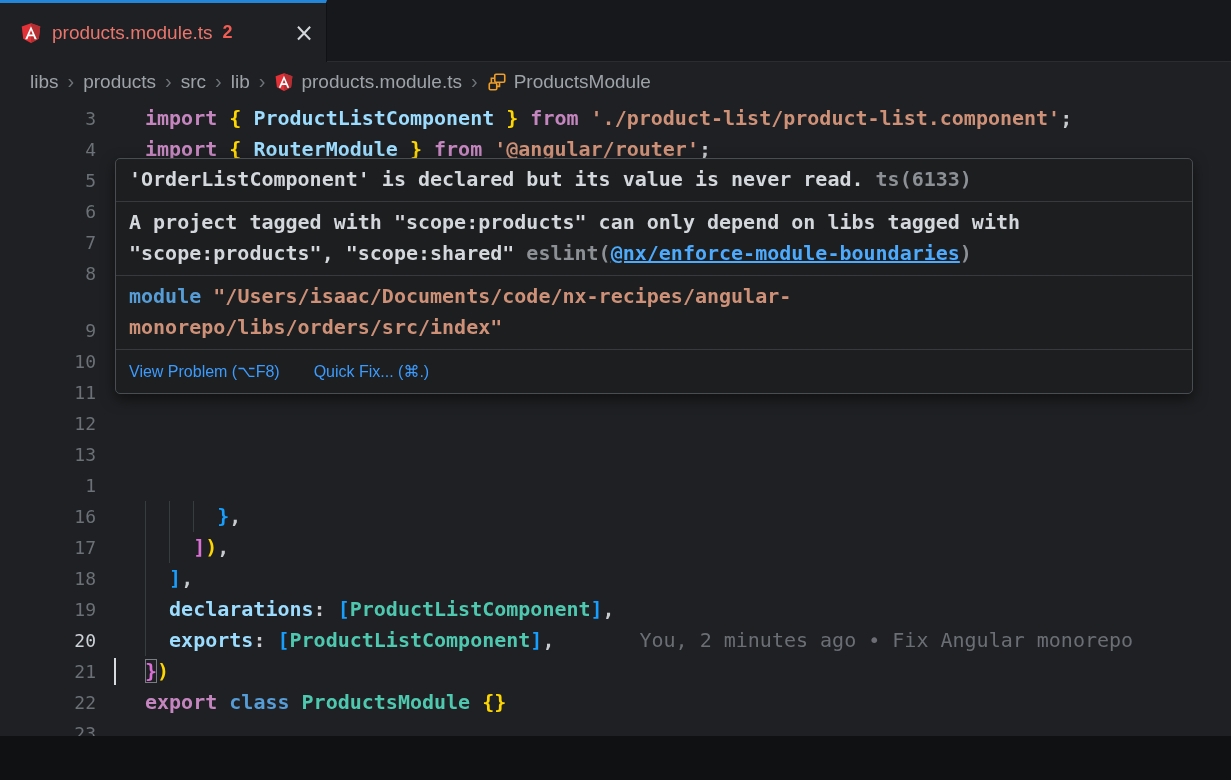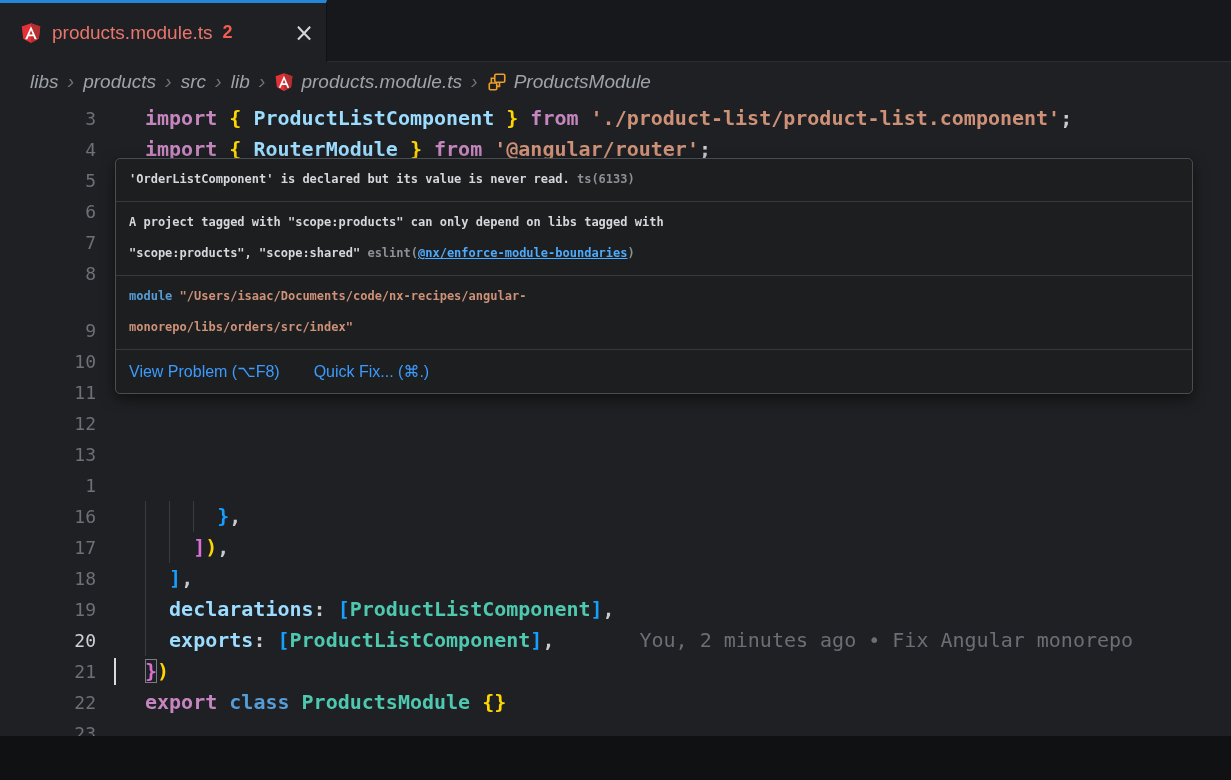--- a/index.html
+++ b/index.html
@@ -12,21 +12,21 @@
        border-top:3px solid #2486d8;border-right:1px solid #101113;box-sizing:border-box;
        display:flex;align-items:center;gap:10px;padding:0 12px 0 20px;cursor:pointer;}
   .tab-label{font-family:"Liberation Sans",sans-serif;font-size:19px;color:#e9756c;white-space:nowrap;}
   .tab-badge{font-family:"Liberation Sans",sans-serif;font-size:18px;color:#f25c52;font-weight:bold;}
   .tab-close{margin-left:auto;color:#d4d7db;font-size:24px;line-height:24px;
              font-family:"DejaVu Sans",sans-serif;cursor:pointer;}
   .ng-icon{width:22px;height:22px;flex:0 0 auto;}
   
   .breadcrumbs{position:absolute;left:0;top:63px;width:100%;height:37px;background:#1f2023;
                display:flex;align-items:center;padding-left:30px;box-sizing:border-box;
-               font-family:"Liberation Sans",sans-serif;font-size:19px;color:#9ea3a9;gap:9px;font-style:italic;}
+               font-family:"Liberation Sans",sans-serif;font-size:19px;color:#9ea3a9;gap:9px;}
   .crumb{cursor:pointer;display:flex;align-items:center;gap:7px;white-space:nowrap;}
   .crumb-sep{color:#6f747a;font-size:20px;}
   .sym-icon{width:20px;height:20px;}
   
   .editor{position:absolute;left:0;top:100px;width:100%;bottom:0;padding-top:3px;box-sizing:border-box;padding-left:28px;}
   .code-line{height:31px;line-height:31px;white-space:pre;font-size:20px;font-weight:bold;color:#c8ccd0;}
   .ln{display:inline-block;width:68px;text-align:right;color:#6b7177;font-weight:normal;
       font-size:18px;vertical-align:top;}
   .ln.active{color:#cdd2d8;}
   .code{margin-left:49px;}
@@ -42,21 +42,21 @@
   .bx{outline:1px solid #7a7e84;outline-offset:-1px;}
   .errline{background:rgba(86,125,170,0.25);text-decoration:underline wavy #f0524a;
            text-decoration-skip-ink:none;text-underline-offset:6px;}
   .blame{color:#6b6f75;margin-left:85px;font-weight:normal;}
   .cursor{position:absolute;left:114px;width:2px;height:27px;background:#d7dade;z-index:3;}
   
   .hover{position:absolute;left:115px;top:158px;width:1078px;box-sizing:border-box;
          background:#1c1e20;border:1px solid #494d52;border-radius:5px;z-index:5;
          box-shadow:0 5px 14px rgba(0,0,0,0.5);}
   .hover-sec{padding:5px 13px 6px 13px;border-bottom:1px solid #37393d;}
-  .hover-sec .hline{line-height:31px;white-space:pre;font-size:12px;font-weight:bold;}
+  .hover-sec .hline{line-height:31px;white-space:pre;font-size:20px;font-weight:bold;}
   .hover-actions{display:flex;gap:34px;padding:3px 13px;height:37px;align-items:center;
                  font-family:"Liberation Sans",sans-serif;font-size:16px;color:#3d9bfd;}
   .hover-action{cursor:pointer;white-space:nowrap;}
 </style>
 </head>
 <body>
 
 <div class="stage">
 
   <div class="tabbar">

